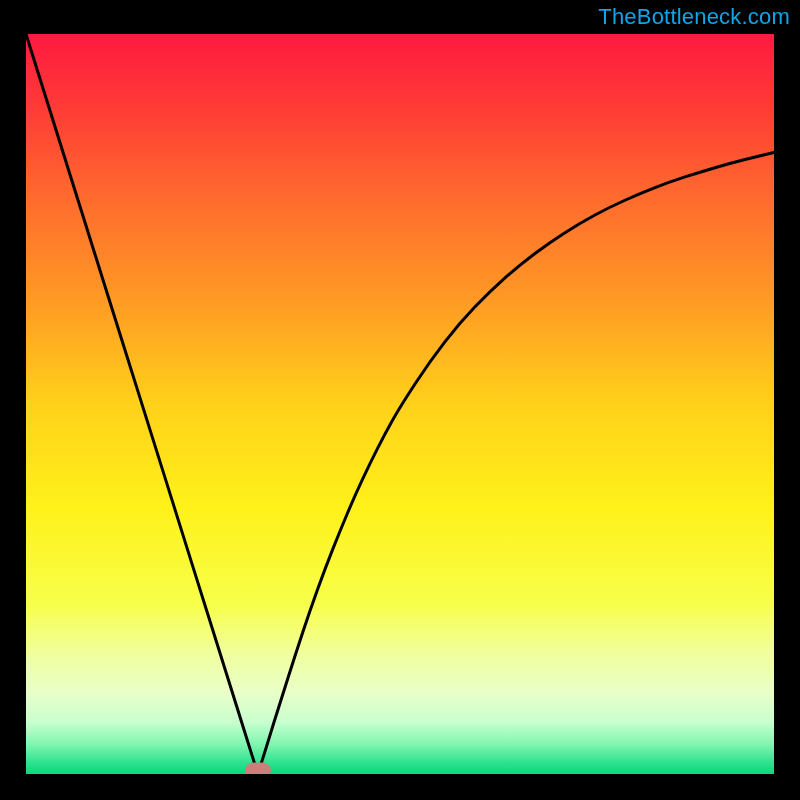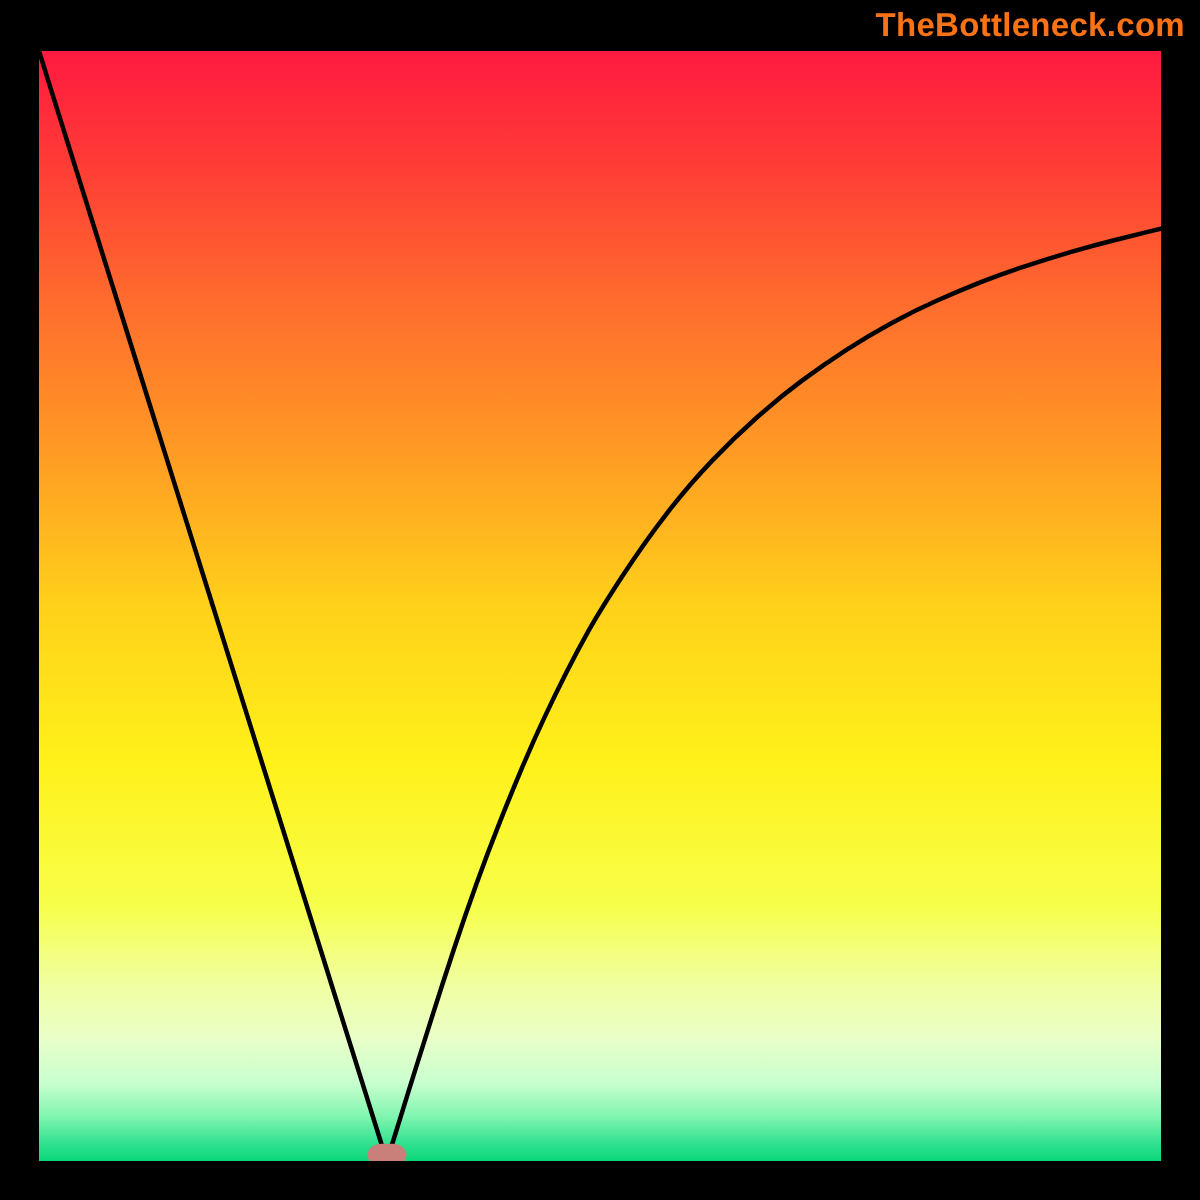--- a/index.html
+++ b/index.html
@@ -14,23 +14,23 @@
   .frame {
     position: relative;
     width: 800px;
     height: 800px;
     background: #000;
   }
   .watermark {
     position: absolute;
     top: 4px;
     right: 10px;
-    color: #f97316;
+    color: #0ea5e9;
     font-size: 22px;
-    font-weight: 700;
+    font-weight: 400;
     letter-spacing: 0.2px;
     z-index: 5;
   }
   .plot-outer {
     position: absolute;
     left: 20px;
     top: 28px;
     width: 760px;
     height: 752px;
     background: #000;

